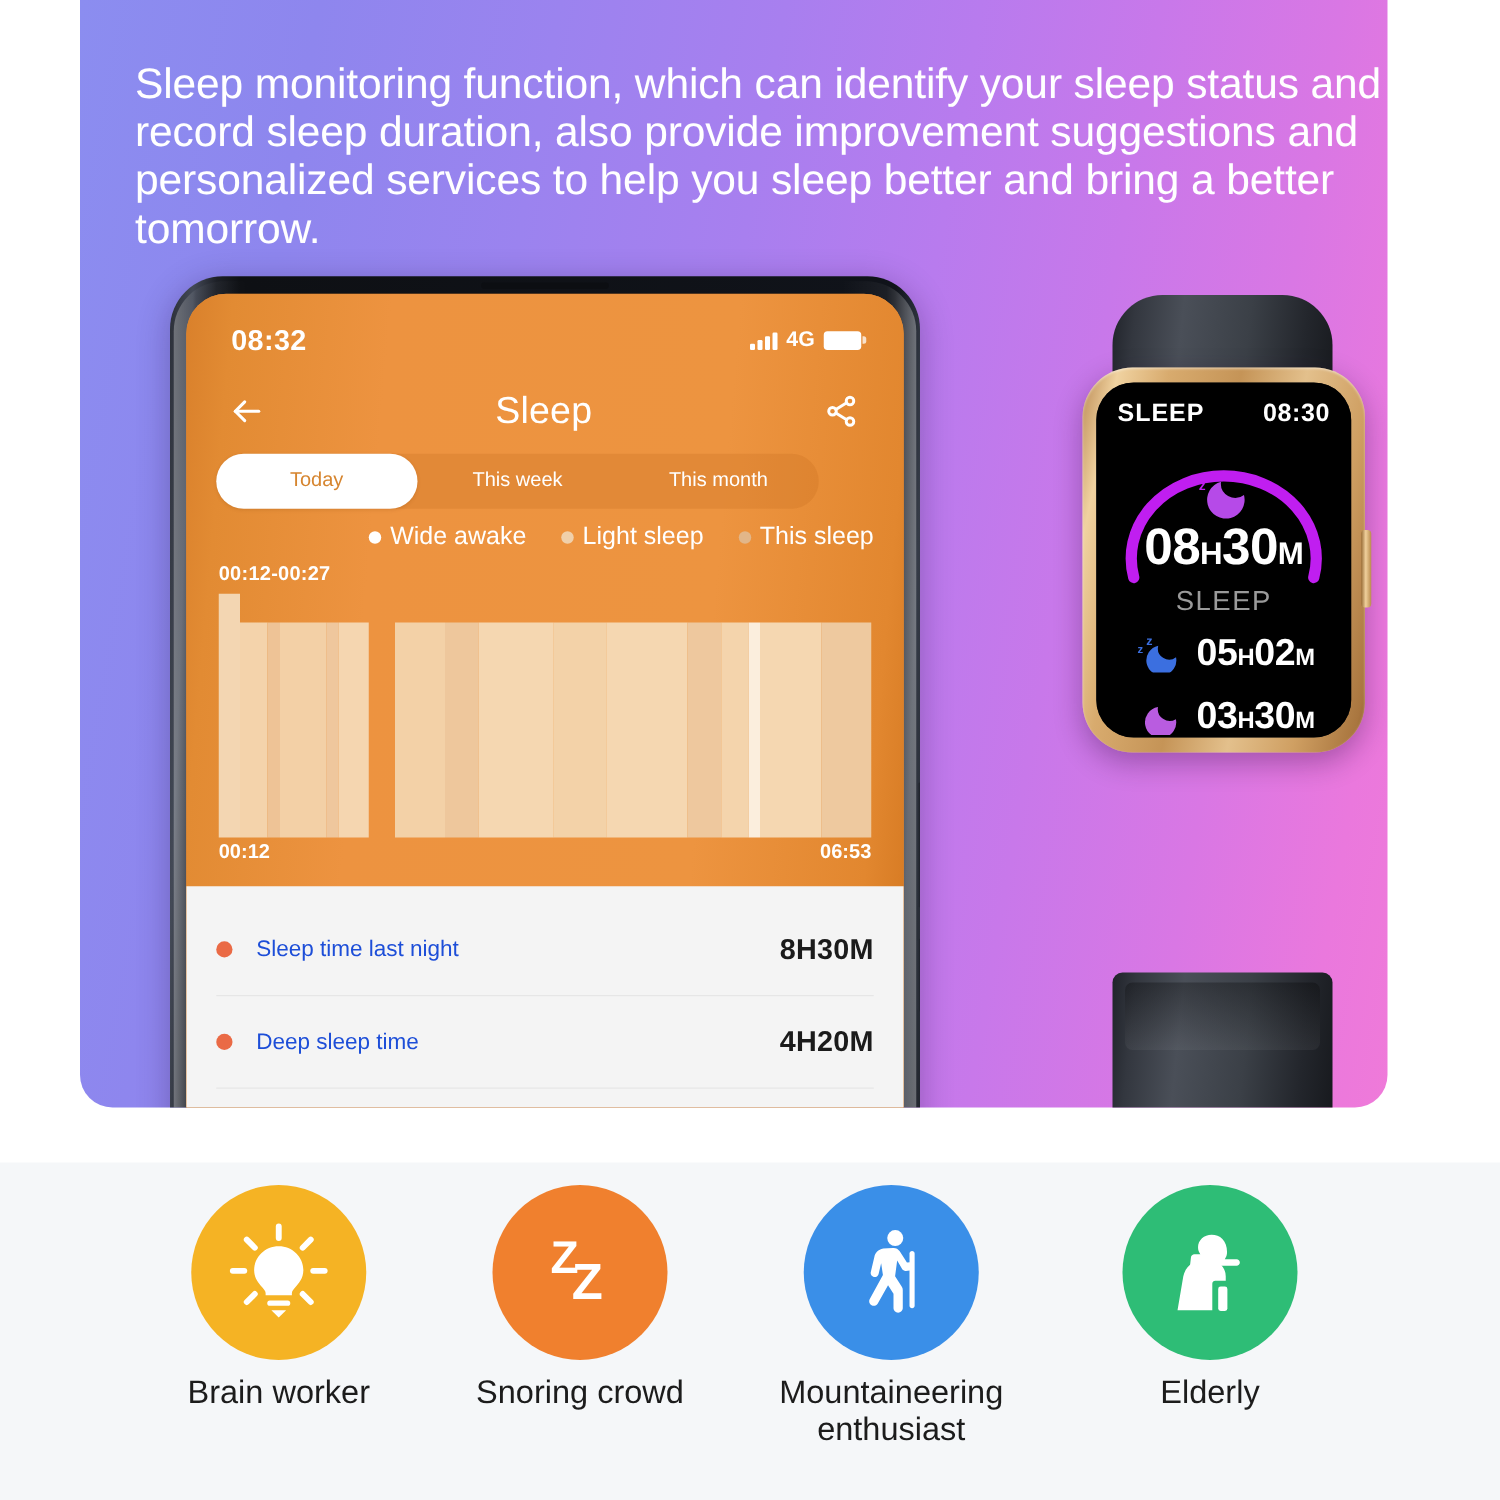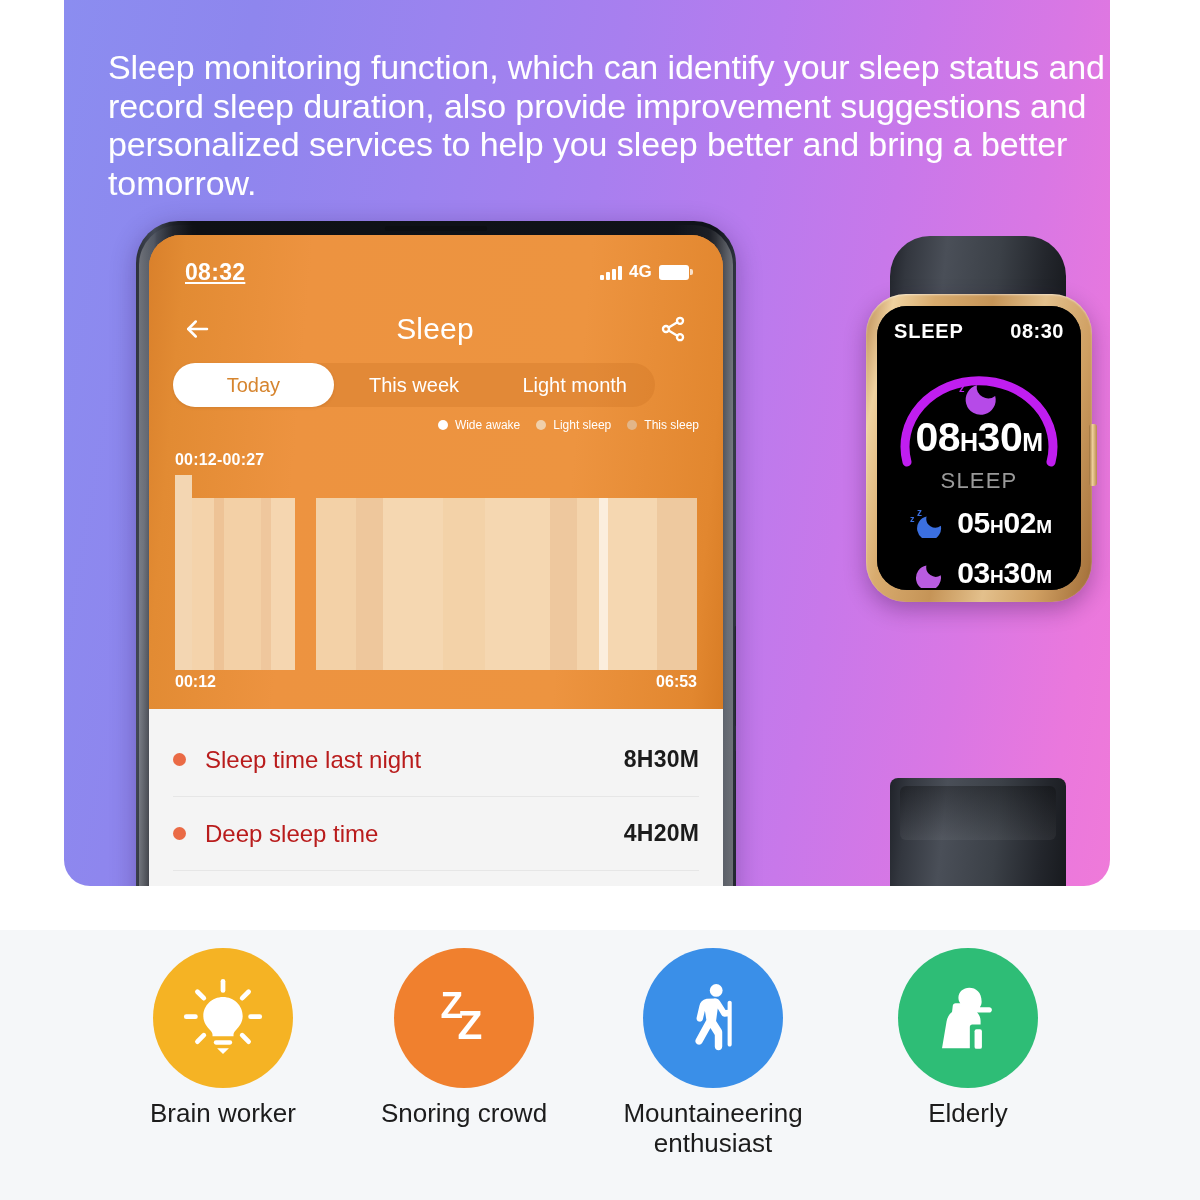--- a/index.html
+++ b/index.html
@@ -79,21 +79,21 @@
   .btn-side.b2 { top: 530px; height: 58px; }
 
   
   .scr { position:absolute; inset:0; background:
       linear-gradient(95deg,#d9802b 0%, #e28b33 6%, #ed9340 26%, #ed9440 70%, #e2872f 92%, #d2761f 100%); }
   .statusbar {
     position:absolute; left:0; right:0; top:22px; height:30px;
     display:flex; align-items:center; justify-content:space-between;
     padding: 0 34px 0 36px; color:#fff;
   }
-  .status-time { font-size: 23px; font-weight: 700; letter-spacing:.3px;text-decoration:underline; }
+  .status-time { font-size: 23px; font-weight: 700; letter-spacing:.3px; }
   .status-right { display:flex; align-items:center; gap:7px; }
   .sig { display:flex; align-items:flex-end; gap:2.5px; height:15px; }
   .sig i { display:block; width:3.5px; background:#fff; border-radius:1px; }
   .sig i:nth-child(1){height:5px}.sig i:nth-child(2){height:8px}
   .sig i:nth-child(3){height:11px}.sig i:nth-child(4){height:14px}
   .net { font-size:17px; font-weight:700; letter-spacing:.2px; }
   .batt { width:30px; height:15px; border-radius:3px; background:#fff; position:relative; }
   .batt:after{content:"";position:absolute;right:-3.5px;top:4.5px;width:2.5px;height:6px;border-radius:0 2px 2px 0;background:rgba(255,255,255,.75);}
 
   .navbar {
@@ -105,31 +105,31 @@
   .nav-share { width:40px; height:40px; display:flex; align-items:center; justify-content:center; }
 
   .tabs {
     position:absolute; left:24px; top:128px; width:482px; height:44px;
     border-radius: 24px;
     background: rgba(196,108,30,.26);
     display:flex; align-items:center;
   }
   .tab {
     flex:1; height:100%; display:flex; align-items:center; justify-content:center;
-    font-size: 20px; color:#ffffff; font-weight:400;
+    font-size: 16px; color:#ffffff; font-weight:400;
   }
   .tab.active {
     background:#ffffff; color:#d6852f; border-radius:23px;
     box-shadow: 0 1px 3px rgba(120,60,0,.18);
     font-weight:400;
   }
 
   .legend {
     position:absolute; right:24px; top:183px;
-    display:flex; align-items:flex-start; gap:16px; color:#fff; font-size:12px;
+    display:flex; align-items:flex-start; gap:28px; color:#fff; font-size:20px;
   }
   .legend .li { display:flex; align-items:center; gap:7px; }
   .legend .dot { width:10px; height:10px; border-radius:50%; display:block; }
 
   .chart-wrap { position:absolute; left:0; right:0; top:216px; height:240px; }
   .chart-label {
     position:absolute; left:26px; top:0; color:#fff; font-size:16px; font-weight:700; letter-spacing:.2px;
   }
   .chart-plot {
     position:absolute; left:26px; right:26px; top:24px; height:195px;
@@ -143,21 +143,21 @@
   .sheet {
     position:absolute; left:0; right:0; top:474px; bottom:0;
     background:#f4f4f4;
   }
   .sheet-row {
     position:relative; height:74px; margin: 0 24px;
     display:flex; align-items:center; border-bottom:1px solid #e6e6e6;
   }
   .sheet-row:first-child { margin-top: 14px; }
   .row-dot { width:13px; height:13px; border-radius:50%; background:#ea6a45; margin-right:19px; flex:0 0 auto; }
-  .row-label { flex:1; font-size:24px; color:#b91c1c; }
+  .row-label { flex:1; font-size:18px; color:#1d4ed8; }
   .row-value { font-size:23px; color:#1b1b1b; font-weight:700; letter-spacing:.2px; }
 
   
   .watch { position:absolute; left:780px; top:238px; width:266px; height:700px; }
   .band {
     position:absolute; left:46px; width:176px;
     background: linear-gradient(96deg,#20232a 0%,#33373f 10%,#4a4f58 30%,#3b4047 58%,#23262c 82%,#15171b 100%);
   }
   .band.top { top:-2px; height:162px; border-radius: 40px 40px 8px 8px; }
   .band.bot { top:540px; height:170px; border-radius: 8px 8px 44px 44px; }
@@ -266,21 +266,21 @@
                   <circle cx="18" cy="19" r="2.6"></circle>
                   <line x1="8.3" y1="10.8" x2="15.7" y2="6.2"></line>
                   <line x1="8.3" y1="13.2" x2="15.7" y2="17.8"></line>
                 </svg>
               </span>
             </div>
 
             <div class="tabs">
               <div class="tab active">Today</div>
               <div class="tab">This week</div>
-              <div class="tab">Light month</div>
+              <div class="tab">This month</div>
             </div>
 
             <div class="legend">
               <span class="li">
                 <span class="dot" style="background:#ffffff"></span>
                 <span>Wide awake</span>
               </span>
               <span class="li">
                 <span class="dot" style="background:#f0d0ab"></span>
                 <span>Light sleep</span>

